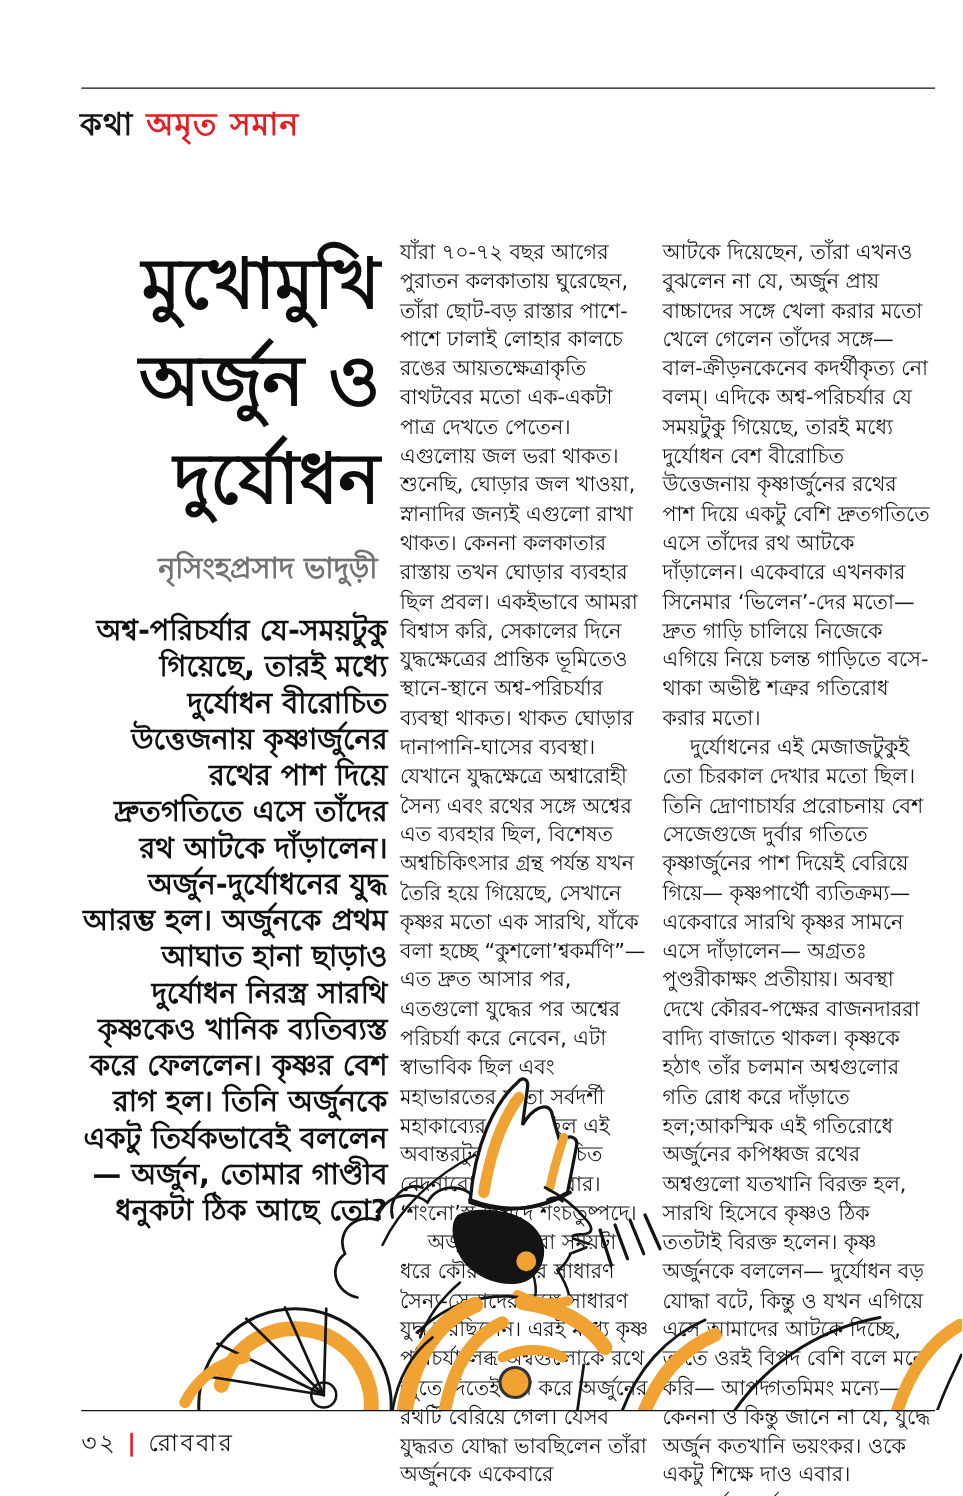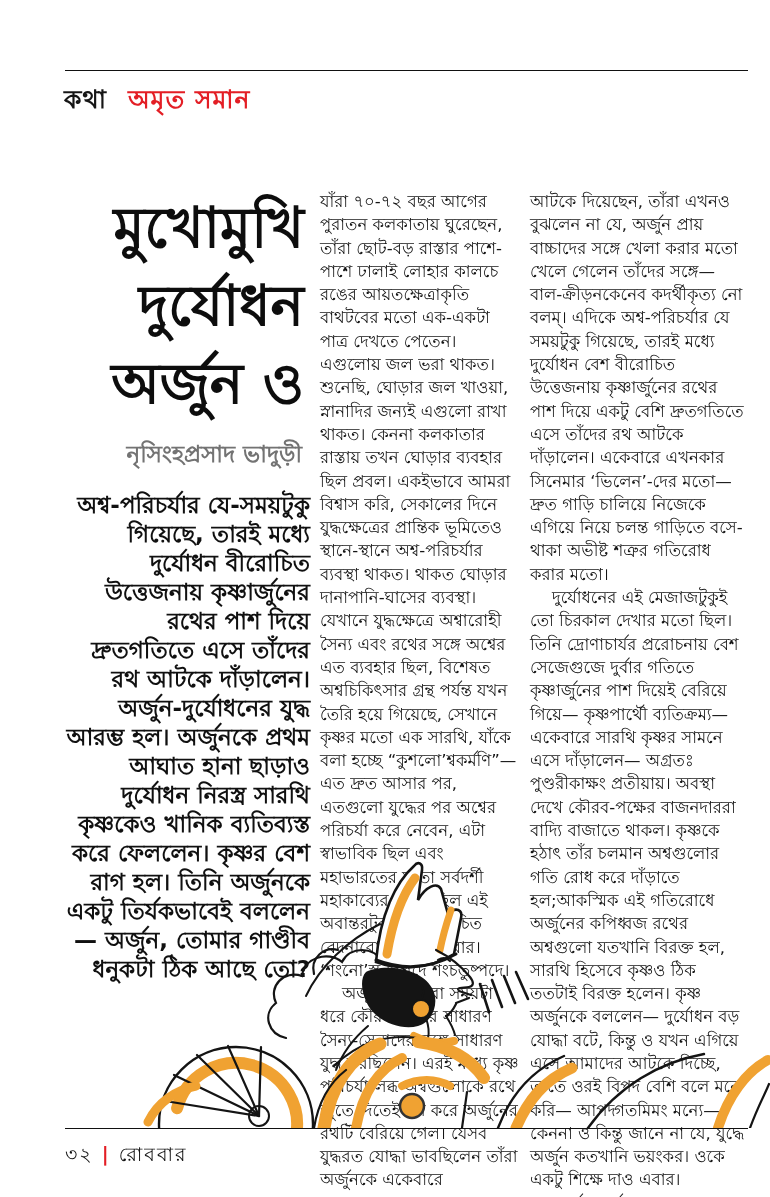--- a/index.html
+++ b/index.html
@@ -5,21 +5,21 @@
   html,body{margin:0;padding:0;background:#e9e9e9;}
   .page{
     position:relative;width:770px;height:1197px;margin:0 auto;
     background:#ffffff;overflow:hidden;
     font-family:"DejaVu Sans","Liberation Sans",sans-serif;
     color:#161616;
   }
   
   .kicker-rule{position:absolute;left:65px;top:70px;width:683px;height:0;border-top:1.5px solid #111;}
   .kicker{position:absolute;left:64px;top:80px;font-size:25px;font-weight:700;letter-spacing:1px;}
-  .kicker .red{color:#e31e25;margin-left:21px;}
+  .kicker .red{color:#e31e25;margin-left:10px;}
   
   .col-left{position:absolute;left:58px;top:188px;width:252px;text-align:right;}
   .headline{font-family:"DejaVu Serif","Liberation Serif",serif;font-size:56px;line-height:78px;font-weight:700;color:#0d0d0d;margin:0;padding-right:6px;}
   .headline span{display:block;}
   .author{margin-top:14px;padding-right:8px;color:#737373;font-size:23px;font-weight:700;}
   .standfirst{margin:16px 0 0 0;padding-right:0;font-size:23px;line-height:29px;font-weight:700;color:#101010;}
   
   .bodycol{position:absolute;top:190px;font-size:16.5px;line-height:23.3px;color:#141414;}
   .bodycol p{margin:0;}
   .bodycol p.ind{text-indent:22px;}
@@ -40,22 +40,22 @@
 <div class="page">
 
   <div class="kicker-rule"></div>
   <div class="kicker">
     <span>কথা</span><span class="red">অমৃত সমান</span>
   </div>
 
   <div class="col-left">
     <h1 class="headline">
       <span>মুখোমুখি</span>
+      <span>অর্জুন ও</span>
       <span>দুর্যোধন</span>
-      <span>অর্জুন ও</span>
     </h1>
     <div class="author">নৃসিংহপ্রসাদ ভাদুড়ী</div>
     <p class="standfirst">অশ্ব-পরিচর্যার যে-সময়টুকু গিয়েছে, তারই মধ্যে দুর্যোধন বীরোচিত উত্তেজনায় কৃষ্ণার্জুনের রথের পাশ দিয়ে দ্রুতগতিতে এসে তাঁদের রথ আটকে দাঁড়ালেন। অর্জুন-দুর্যোধনের যুদ্ধ আরম্ভ হল। অর্জুনকে প্রথম আঘাত হানা ছাড়াও দুর্যোধন নিরস্ত্র সারথি কৃষ্ণকেও খানিক ব্যতিব্যস্ত করে ফেললেন। কৃষ্ণর বেশ রাগ হল। তিনি অর্জুনকে একটু তির্যকভাবেই বললেন— অর্জুন, তোমার গাণ্ডীব ধনুকটা ঠিক আছে তো?</p>
   </div>
 
   <div class="bodycol col-mid">
     <p>যাঁরা ৭০-৭২ বছর আগের পুরাতন কলকাতায় ঘুরেছেন, তাঁরা ছোট-বড় রাস্তার পাশে-পাশে ঢালাই লোহার কালচে রঙের আয়তক্ষেত্রাকৃতি বাথটবের মতো এক-একটা পাত্র দেখতে পেতেন। এগুলোয় জল ভরা থাকত। শুনেছি, ঘোড়ার জল খাওয়া, স্নানাদির জন্যই এগুলো রাখা থাকত। কেননা কলকাতার রাস্তায় তখন ঘোড়ার ব্যবহার ছিল প্রবল। একইভাবে আমরা বিশ্বাস করি, সেকালের দিনে যুদ্ধক্ষেত্রের প্রান্তিক ভূমিতেও স্থানে-স্থানে অশ্ব-পরিচর্যার ব্যবস্থা থাকত। থাকত ঘোড়ার দানাপানি-ঘাসের ব্যবস্থা। যেখানে যুদ্ধক্ষেত্রে অশ্বারোহী সৈন্য এবং রথের সঙ্গে অশ্বের এত ব্যবহার ছিল, বিশেষত অশ্বচিকিৎসার গ্রন্থ পর্যন্ত যখন তৈরি হয়ে গিয়েছে, সেখানে কৃষ্ণর মতো এক সারথি, যাঁকে বলা হচ্ছে “কুশলো’শ্বকর্মণি”— এত দ্রুত আসার পর, এতগুলো যুদ্ধের পর অশ্বের পরিচর্যা করে নেবেন, এটা স্বাভাবিক ছিল এবং মহাভারতের মতো সর্বদর্শী মহাকাব্যের দায়ও ছিল এই অবান্তরটুকু কবিজনোচিত বেদনাবোধে স্মরণ করার। ‘শংনো’স্তু দ্বিপদে শংচতুষ্পদে।</p>
     <p class="ind">অর্জুন এই পুরো সময়টা ধরে কৌরব-পক্ষের সাধারণ সৈন্য-সেনাদের সঙ্গে সাধারণ যুদ্ধ করছিলেন। এরই মধ্যে কৃষ্ণ পরিচর্যা-লব্ধ অশ্বগুলোকে রথে জুতে দিতেই হুশ করে অর্জুনের রথটি বেরিয়ে গেল। যেসব যুদ্ধরত যোদ্ধা ভাবছিলেন তাঁরা অর্জুনকে একেবারে</p>
   </div>
 

